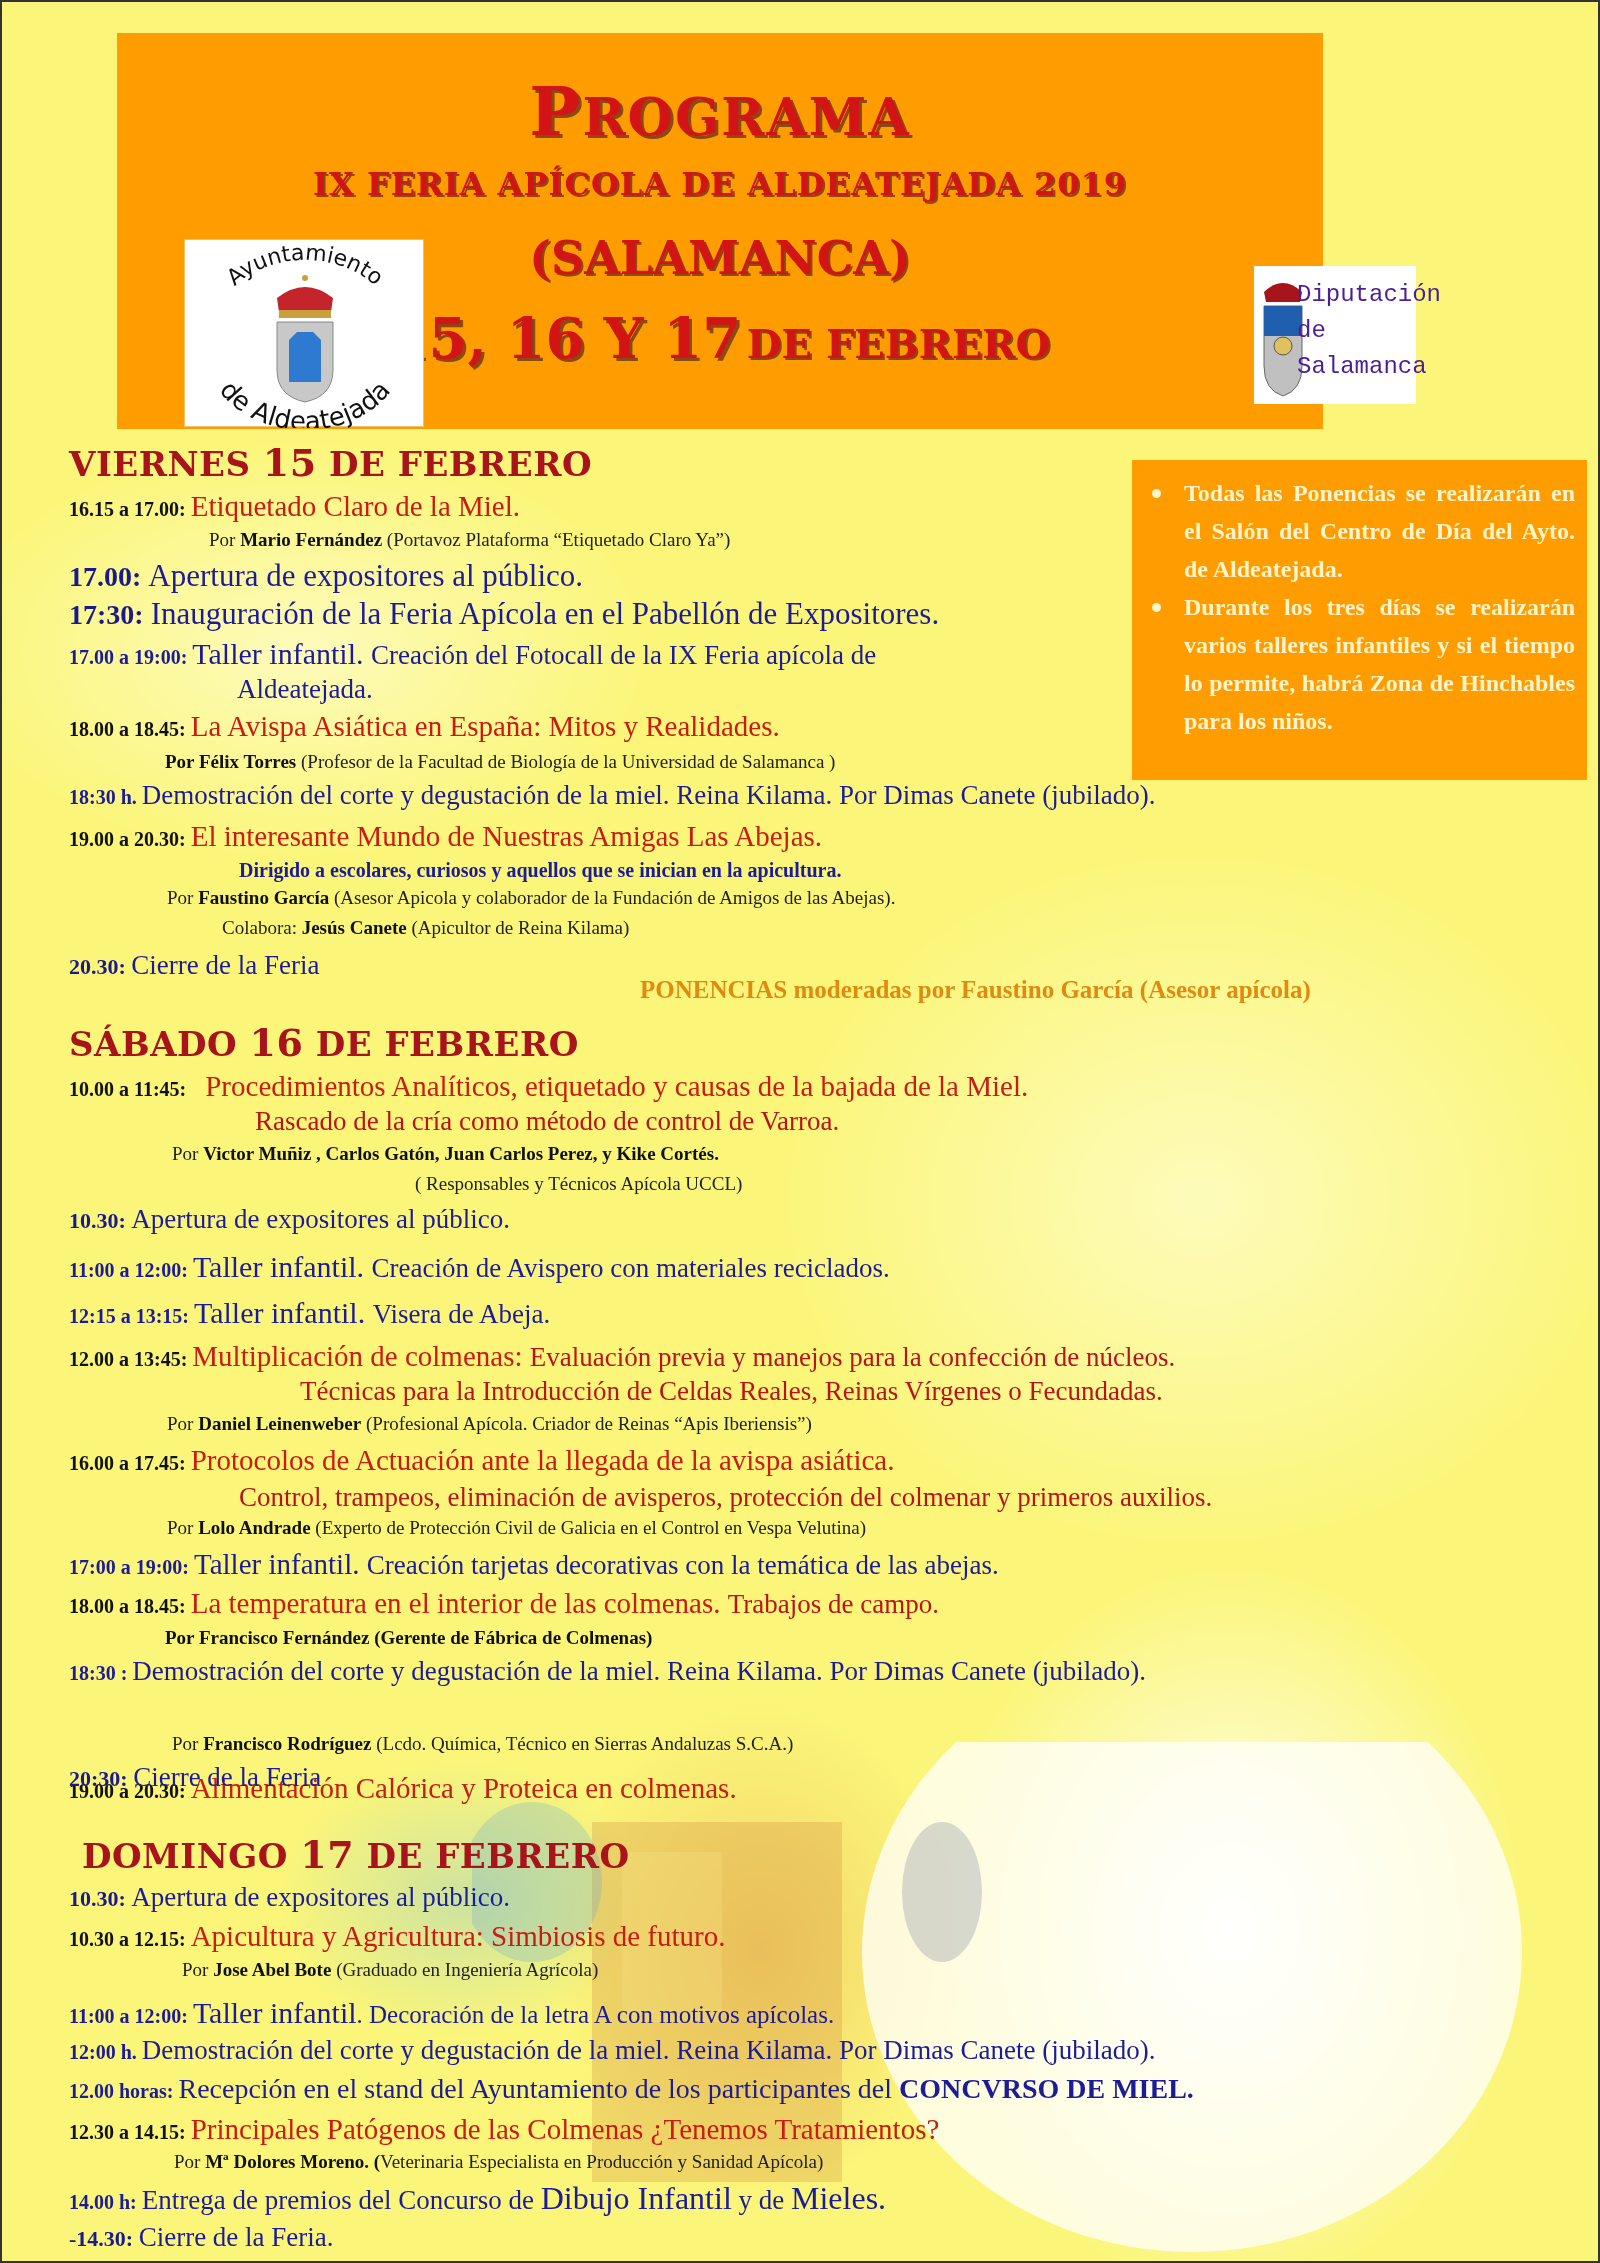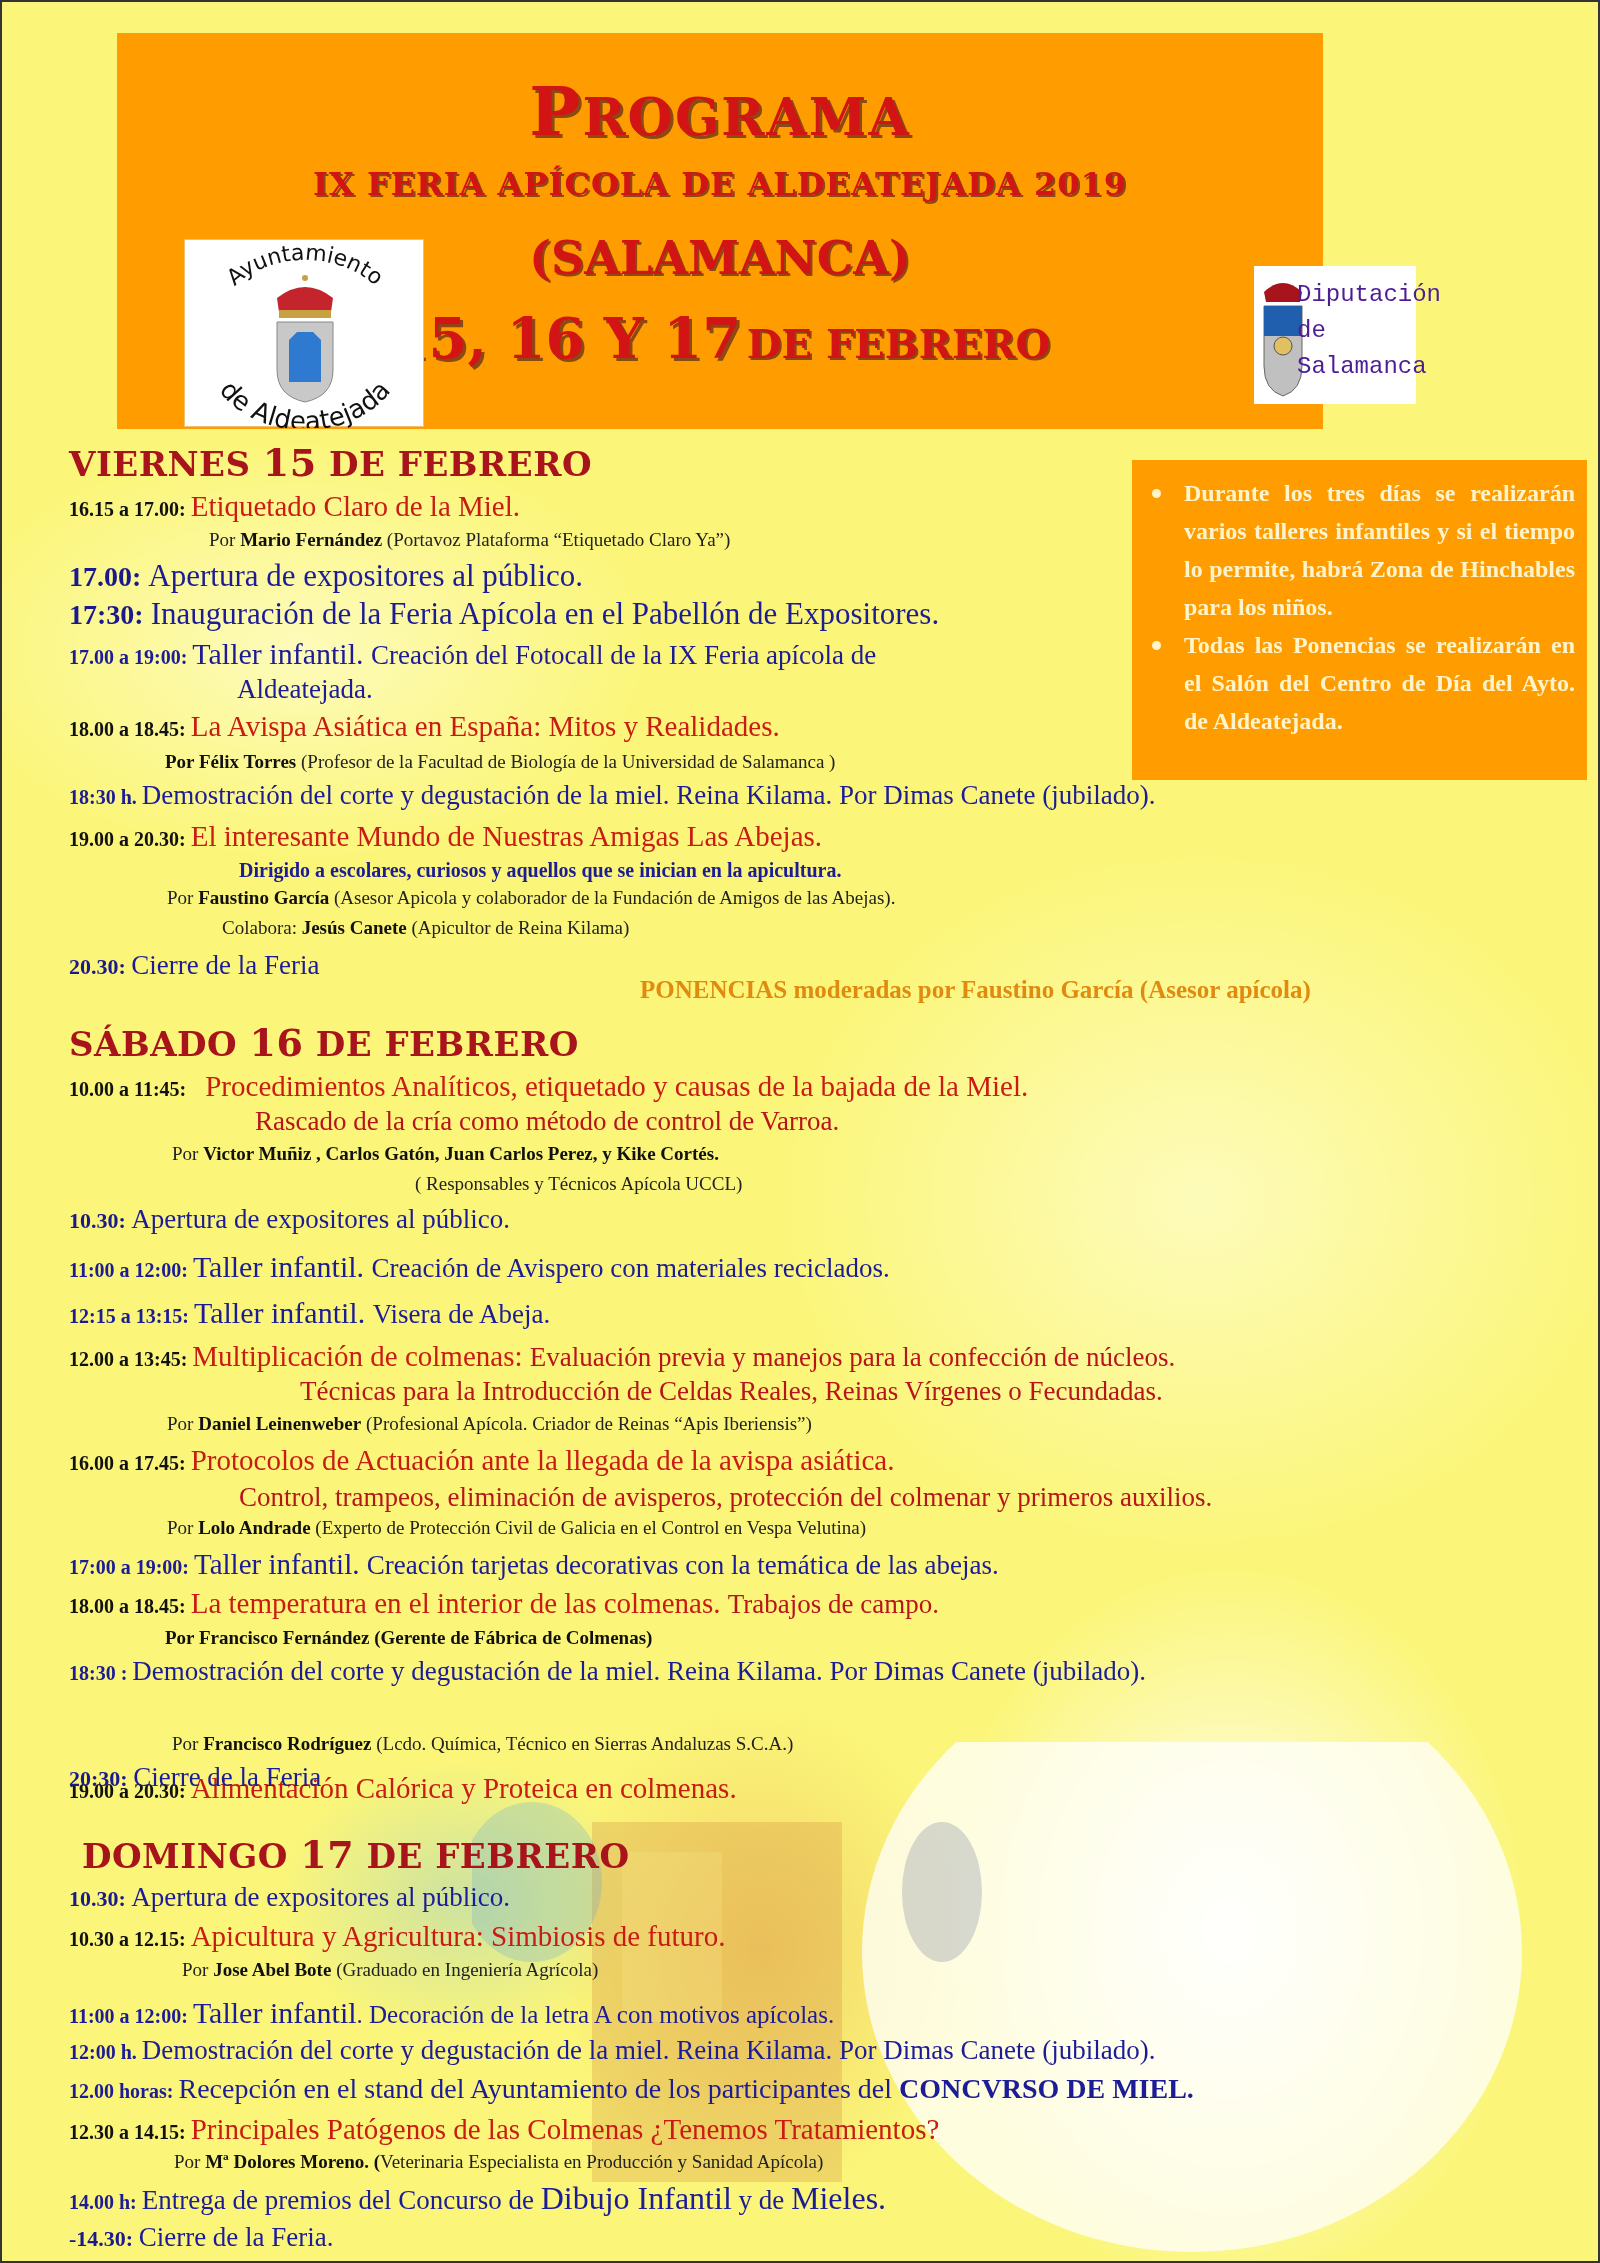--- a/index.html
+++ b/index.html
@@ -151,22 +151,22 @@
     </svg>
   </div>
   <div class="logo-right-text" style="left:1180px;top:244px;">
     <div>Diputación</div>
     <div>de Salamanca</div>
   </div>
 </div>
 
 <div class="infobox">
   <ul>
+    <li>Todas las Ponencias  se realizarán en el Salón del Centro de Día del Ayto. de Aldeatejada.</li>
     <li>Durante los tres días se realizarán varios talleres infantiles y si el tiempo lo permite, habrá Zona de Hinchables para los niños.</li>
-    <li>Todas las Ponencias  se realizarán en el Salón del Centro de Día del Ayto. de Aldeatejada.</li>
   </ul>
 </div>
 
 <div class="day-heading" style="left:67px;top:438px;">
   <span>VIERNES </span><span class="num">15</span><span> DE FEBRERO</span>
 </div>
 
 <div class="line" style="top:490px;">
   <span class="t">16.15 a 17.00: </span><span class="red">Etiquetado Claro de la Miel.</span>
 </div>

